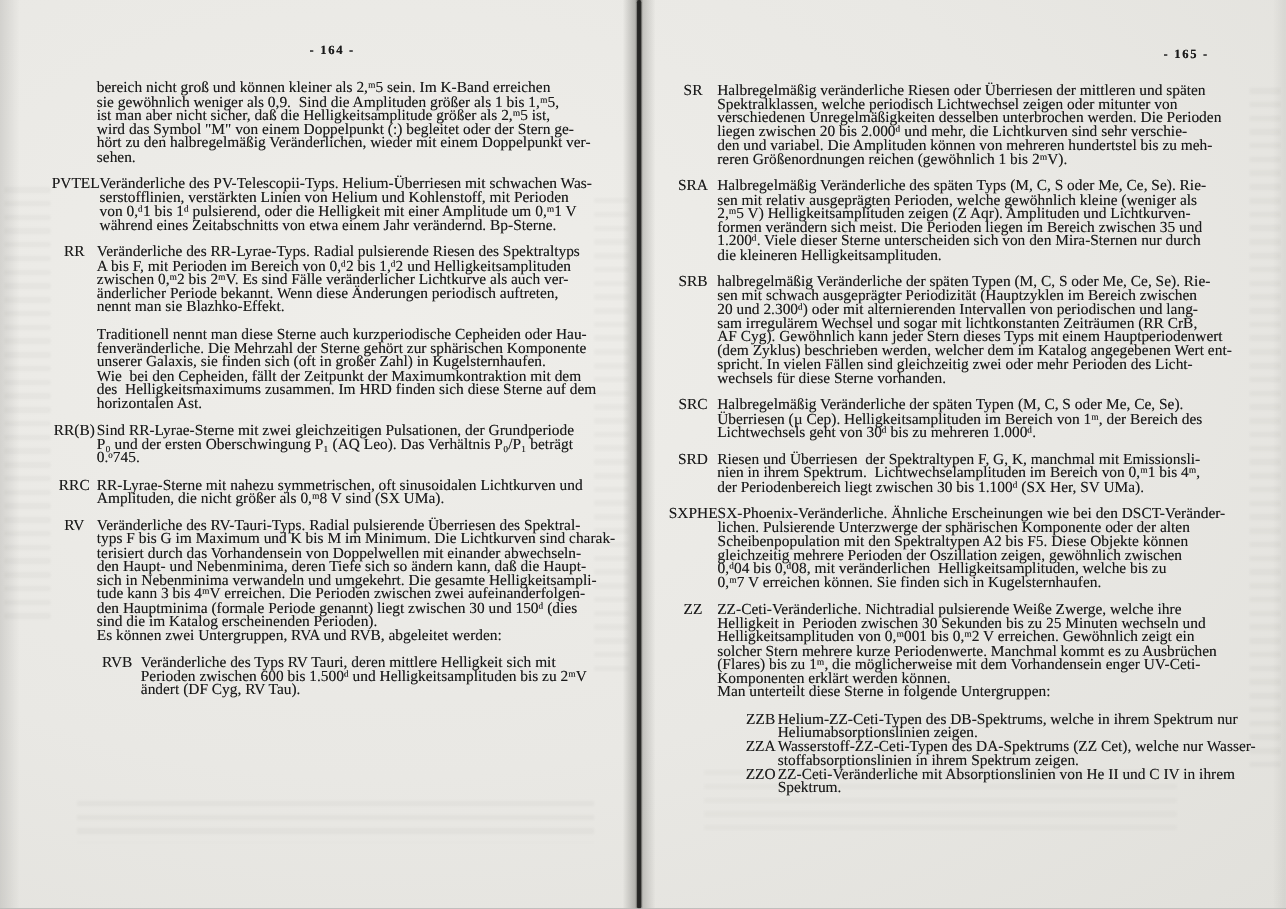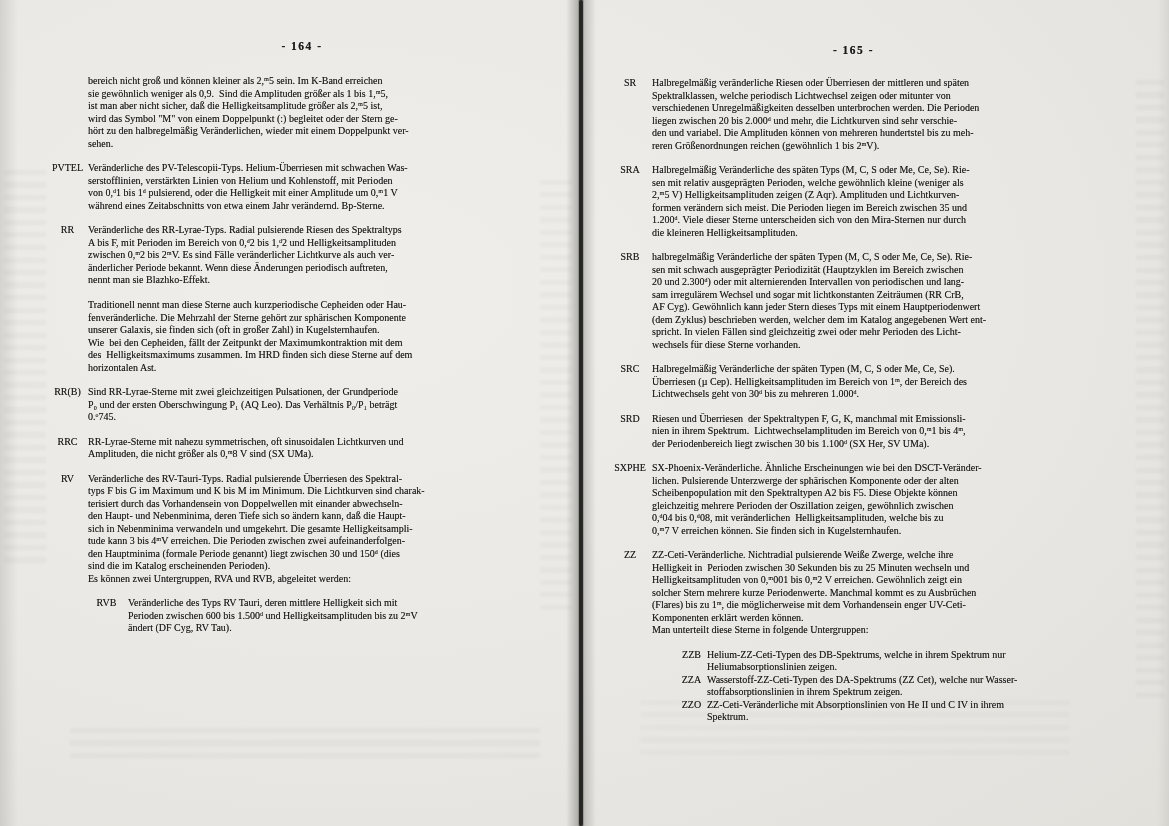--- a/index.html
+++ b/index.html
@@ -12,23 +12,23 @@
   }
   .page { position:absolute; }
   .page-left  { left:47px;  top:40px; width:530px; }
   .page-right { left:608px; top:44px; width:551px; }
   .page-header {
     font-size:11.5px; font-weight:bold; letter-spacing:1.5px;
     text-align:center; line-height:13px; margin-bottom:22px;
     text-shadow:0 0 0.5px rgba(20,20,20,0.7);
   }
   .page-left  .page-header { margin-right:20px; }
-  .page-right .page-header { margin-right:60px; margin-bottom:20px; }
+  .page-right .page-header { margin-right:60px; margin-bottom:20px;text-align:right; }
   .para, .entry {
-    font-size:10px; line-height:12.5px;
+    font-size:14px; line-height:12.5px;
     text-shadow:0 0 0.5px rgba(25,25,25,0.55);
   }
   .para { margin-left:41px; margin-bottom:12px; white-space:pre-wrap; }
   .entry { display:flex; margin-bottom:12px; }
   .entry .label { flex:0 0 41px; white-space:pre;text-align:center; }
   .entry .text  { flex:1; white-space:pre-wrap; }
   .page-right .entry .label { flex-basis:44px; }
   .page-left  .entry.sub { margin-left:38px; }
   .page-left  .entry.sub .label { flex-basis:43px; }
   .page-right .entry.sub { margin-left:68px; margin-bottom:0; }

